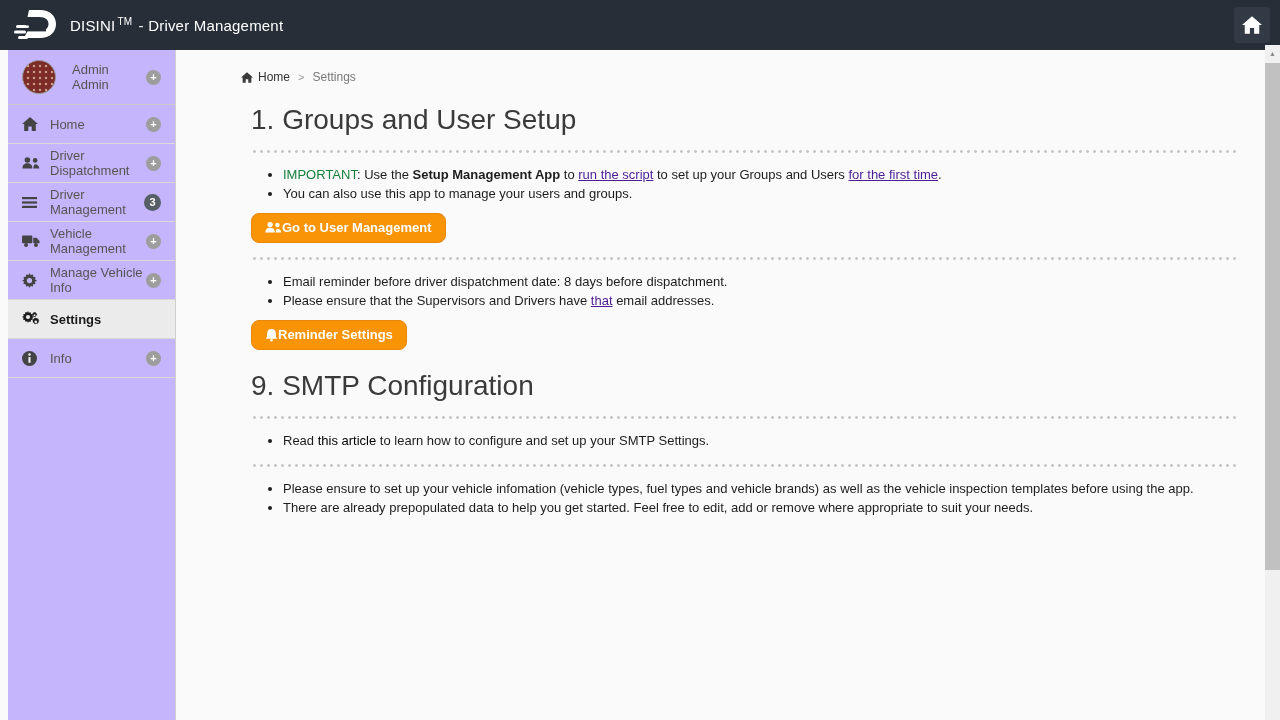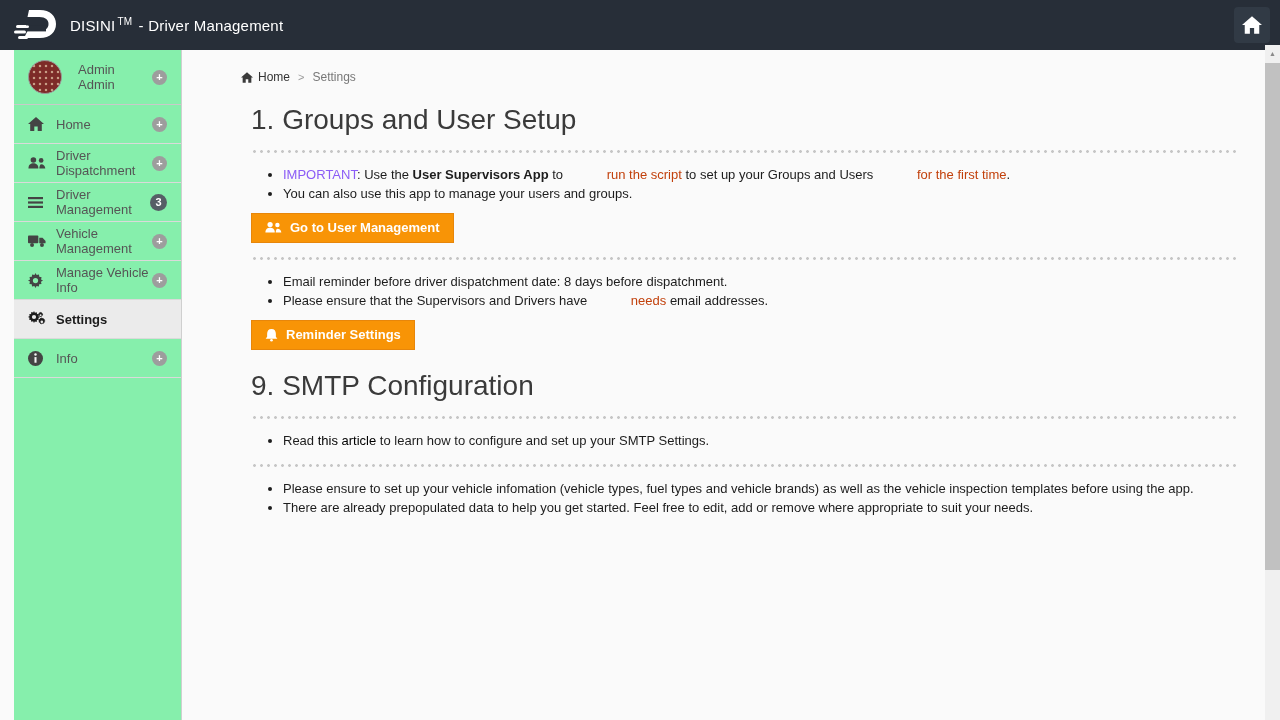--- a/index.html
+++ b/index.html
@@ -21,22 +21,22 @@
   .brand sup { font-size: 10px; margin: 0 2px; }
   .header-spacer { flex: 1; }
   .home-btn {
     width: 36px; height: 36px; margin-right: 10px; border-radius: 4px;
     background: #313a45; display: flex; align-items: center; justify-content: center;
     cursor: pointer;
   }
 
   
   .sidebar {
-    position: absolute; top: 50px; left: 14px; width: 168px; bottom: 0;
-    background: #86efac; border-right: 1px solid #cfcfcf;
+    position: absolute; top: 50px; left: 8px; width: 168px; bottom: 0;
+    background: #c4b5fd; border-right: 1px solid #cfcfcf;
   }
   .user-panel {
     height: 55px; display: flex; align-items: center; padding: 0 14px;
     border-bottom: 1px solid #c9c9c9;
   }
   .avatar {
     width: 34px; height: 34px; border-radius: 50%;
     background-color: #7d2b28;
     background-image: radial-gradient(circle, #c79d86 1.4px, rgba(0,0,0,0) 1.6px);
     background-size: 6px 6px; background-position: 2px 2px;
@@ -74,29 +74,29 @@
 
   .sections { padding-left: 10px; }
   .sec-title { font-size: 28px; font-weight: 400; color: #3a3a3a; margin-top: 20px; line-height: 32px; }
   .dotted {
     height: 3px; margin-top: 14px;
     background-image: radial-gradient(circle, #c6c6c6 1.3px, rgba(0,0,0,0) 1.5px);
     background-size: 7px 3px; background-repeat: repeat-x; background-position: 0 center;
   }
   ul.bullets { margin-top: 12px; padding-left: 32px; font-size: 13px; color: #1d1d1d; }
   ul.bullets li { line-height: 19px; }
-  .seg-red { color: #8b5cf6; }
+  .seg-red { color: #15803d; }
   .seg-bold { font-weight: bold; }
-  .seg-underline { color: #c2410c; cursor: pointer; margin-left: 40px; }
+  .seg-underline { text-decoration: underline; color: #4c1d95; cursor: pointer; }
   .seg-link { color: #000000; cursor: pointer; }
 
   .btn-orange {
-    display: inline-flex; align-items: center; gap: 8px;
+    display: inline-flex; align-items: center; gap: 0;
     margin-top: 10px; padding: 6px 13px 7px 13px;
-    background: #f89406; border: 1px solid #e7860a; border-radius: 0;
+    background: #f89406; border: 1px solid #e7860a; border-radius: 8px;
     color: #fff; font-size: 13px; font-weight: bold;
     font-family: "Liberation Sans", sans-serif; cursor: pointer;
   }
   .btn-orange .btn-icon { display: flex; align-items: center; }
 
   
   .scrollbar {
     position: absolute; top: 45px; right: 0; width: 15px; bottom: 0;
     background: #f0f0f0; z-index: 11;
   }
@@ -242,41 +242,41 @@
     <span class="sep">&gt;</span>
     <span class="current">Settings</span>
   </div>
 
   <div class="sections">
 
     <section>
       <h2 class="sec-title">1. Groups and User Setup</h2>
       <div class="dotted"></div>
       <ul class="bullets">
-        <li><span class="seg-red">IMPORTANT</span><span>: Use the </span><span class="seg-bold">User Supervisors App</span><span> to </span><span class="seg-underline">run the script</span><span> to set up your Groups and Users </span><span class="seg-underline">for the first time</span><span>.</span></li>
+        <li><span class="seg-red">IMPORTANT</span><span>: Use the </span><span class="seg-bold">Setup Management App</span><span> to </span><span class="seg-underline">run the script</span><span> to set up your Groups and Users </span><span class="seg-underline">for the first time</span><span>.</span></li>
         <li><span>You can also use this app to manage your users and groups.</span></li>
       </ul>
       <button class="btn-orange">
         <span class="btn-icon">
           <svg width="17" height="13" viewBox="0 0 20 14">
             <circle cx="6" cy="3.6" r="3.1" fill="#fff"></circle>
             <path d="M0.5 13 c0-4 2.6-5.6 5.5-5.6 s5.5 1.6 5.5 5.6 z" fill="#fff"></path>
             <circle cx="14.6" cy="4.1" r="2.6" fill="#fff"></circle>
             <path d="M12.6 13 c.1-2.8 1-4.6 2-4.6 2.6 0 4.4 1.8 4.6 4.6 z" fill="#fff"></path>
           </svg>
         </span>
         <span>Go to User Management</span>
       </button>
     </section>
 
     <section>
       <div class="dotted"></div>
       <ul class="bullets">
         <li><span>Email reminder before driver dispatchment date: 8 days before dispatchment.</span></li>
-        <li><span>Please ensure that the Supervisors and Drivers have </span><span class="seg-underline">needs</span><span> email addresses.</span></li>
+        <li><span>Please ensure that the Supervisors and Drivers have </span><span class="seg-underline">that</span><span> email addresses.</span></li>
       </ul>
       <button class="btn-orange">
         <span class="btn-icon">
           <svg width="13" height="14" viewBox="0 0 14 14">
             <path d="M7 0.5 c3.2 0 4.7 2.2 4.7 5.2 v3.2 l1.6 2.1 H0.7 l1.6-2.1 V5.7 C2.3 2.7 3.8 0.5 7 0.5 z" fill="#fff"></path>
             <circle cx="7" cy="12.6" r="1.4" fill="#fff"></circle>
           </svg>
         </span>
         <span>Reminder Settings</span>
       </button>

